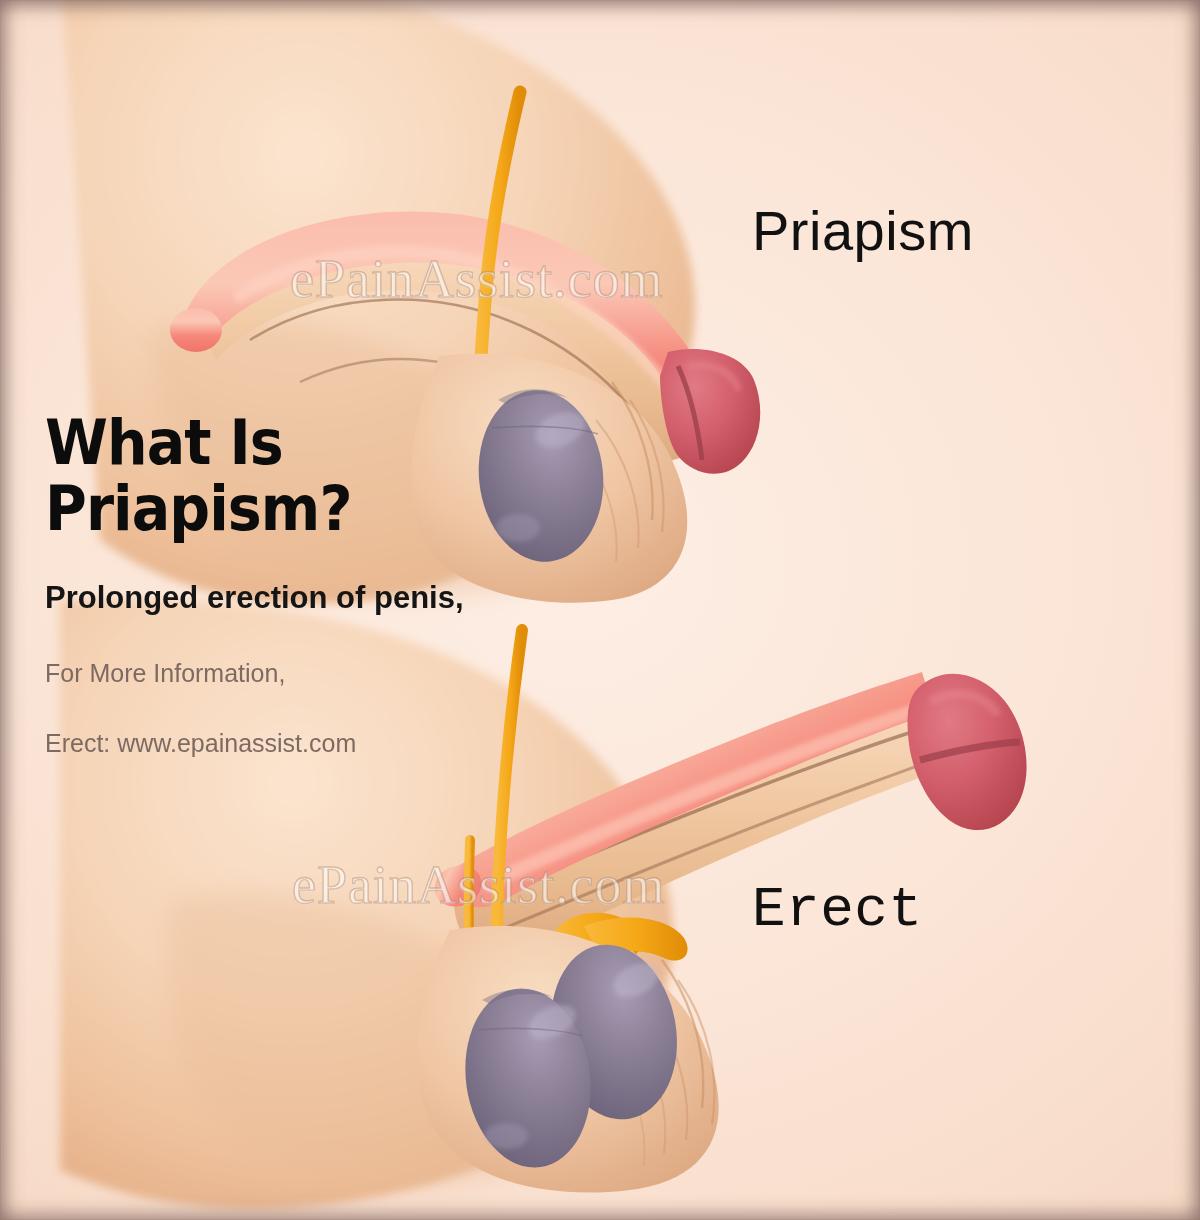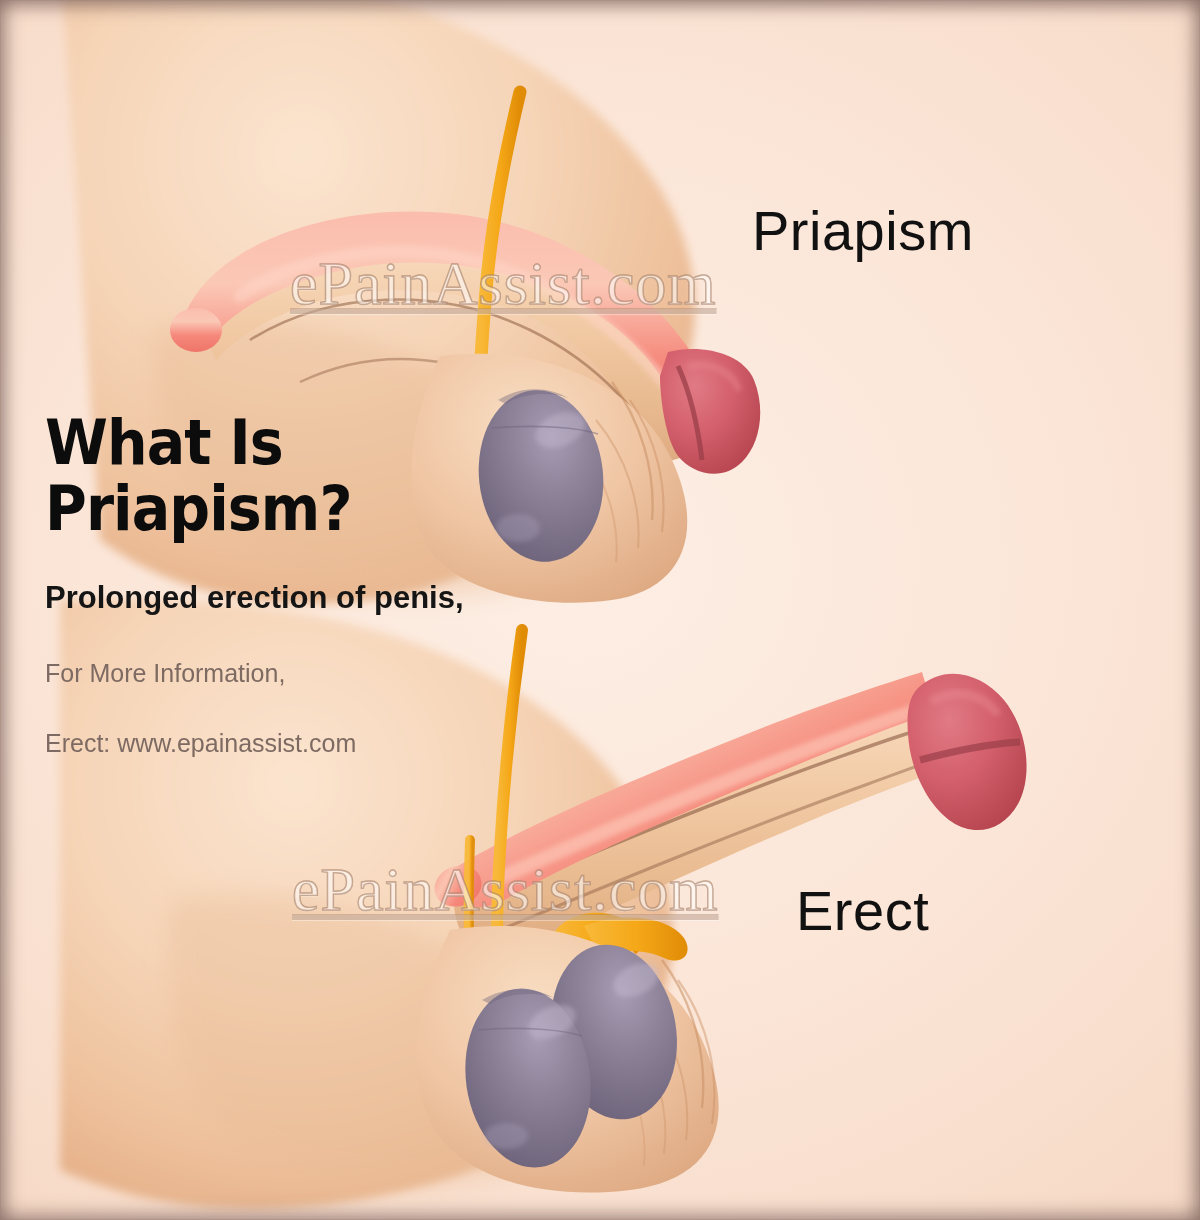--- a/index.html
+++ b/index.html
@@ -21,26 +21,25 @@
       inset 0 14px 16px -6px rgba(120,95,90,.55),
       inset 0 -14px 16px -6px rgba(120,95,90,.45),
       inset 14px 0 16px -6px rgba(120,95,90,.5),
       inset -14px 0 16px -6px rgba(120,95,90,.5);
   }
 
   
   .watermark{
     position:absolute;z-index:30;pointer-events:none;
     font-family:"Liberation Serif", serif;
-    font-size:62px;line-height:1;letter-spacing:1px;
+    font-size:54px;line-height:1;letter-spacing:1px;
     color:rgba(255,255,255,.30);
     -webkit-text-stroke:1.4px rgba(168,128,104,.42);
     text-shadow:0 1px 0 rgba(255,255,255,.35);
     white-space:nowrap;
-    text-decoration:underline;
   }
   #wm-top{left:290px;top:252px;}
   #wm-bottom{left:292px;top:858px;}
 
   
   #text-block{position:absolute;left:45px;top:410px;z-index:40;width:620px;}
   #page-title{
     font-family:"DejaVu Sans", sans-serif;
     font-weight:bold;font-size:62px;line-height:1.06;
     color:#0c0c0c;letter-spacing:-1px;margin:0;
@@ -59,21 +58,21 @@
   }
   #footer-note .ln{display:block;margin-top:37px;}
 
   
   .diagram-label{
     position:absolute;z-index:45;
     font-size:56px;color:#111;letter-spacing:.5px;
     font-family:"Liberation Sans", sans-serif;
   }
   #label-flaccid{left:752px;top:198px;}
-  #label-erect{left:796px;top:878px;}
+  #label-erect{left:752px;top:878px;font-family:Liberation Mono, monospace;}
 
   
   #art{position:absolute;inset:0;z-index:10;}
   #art svg{display:block;width:1200px;height:1220px;}
 </style>
 </head>
 <body>
 
 <div id="stage">
 

